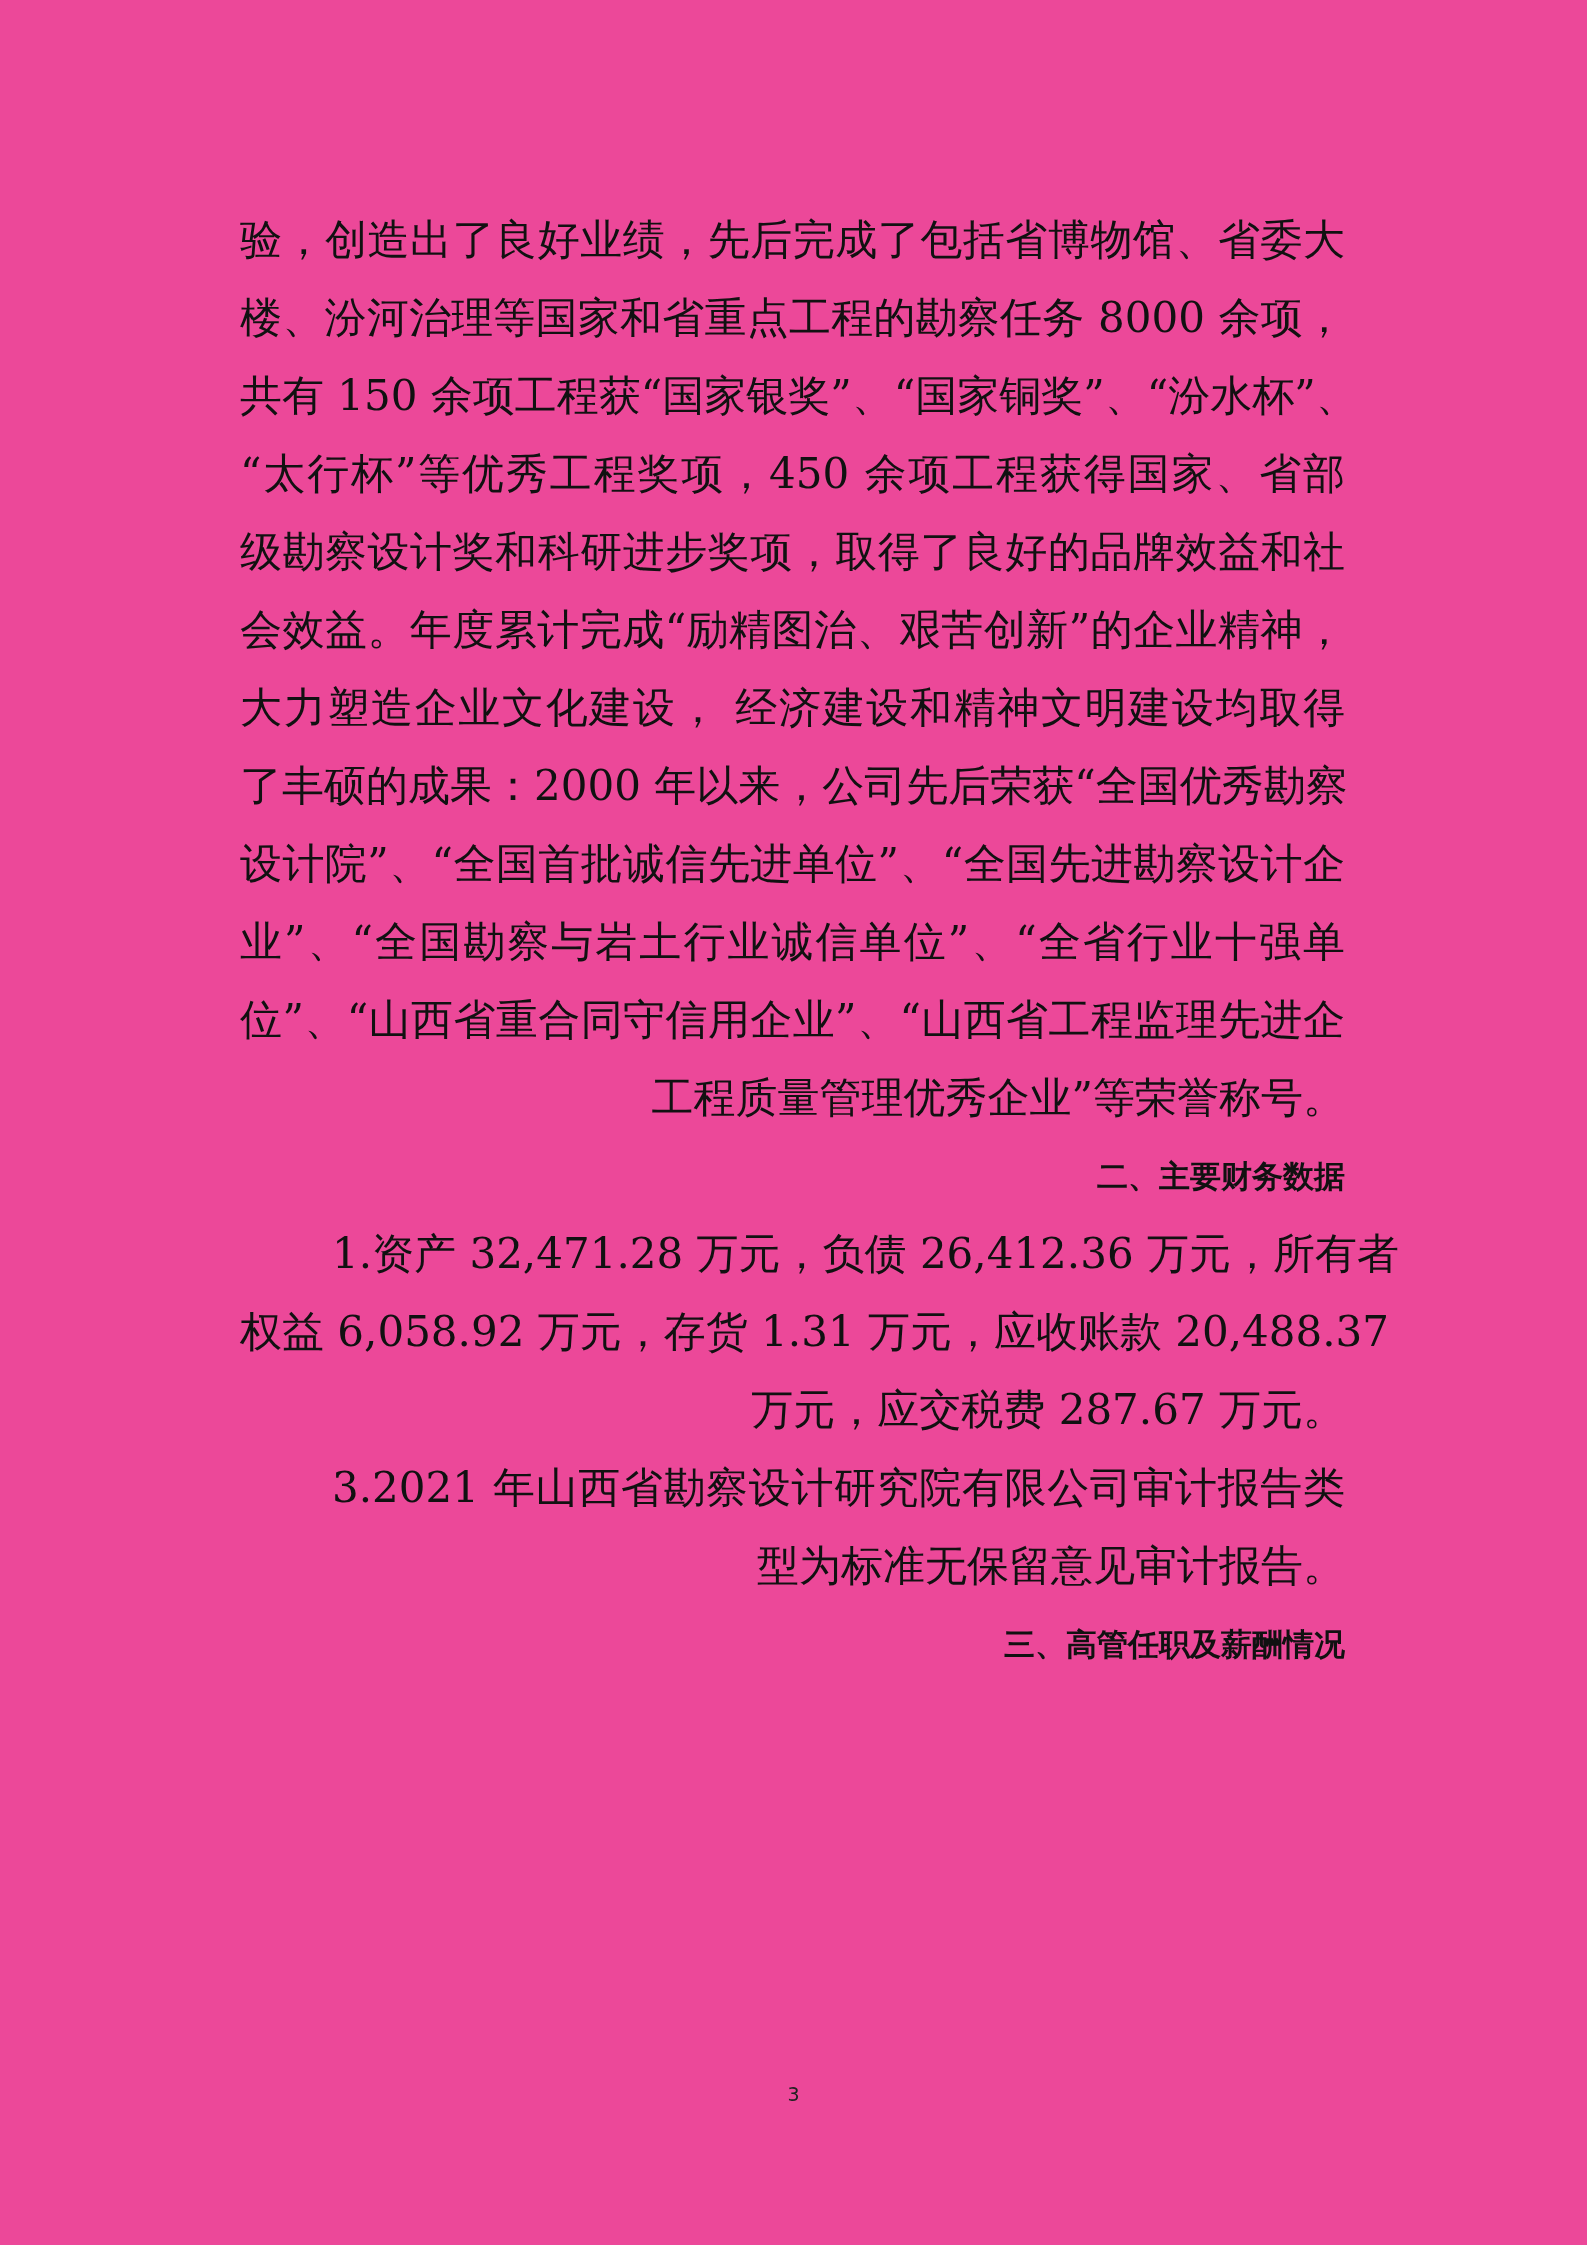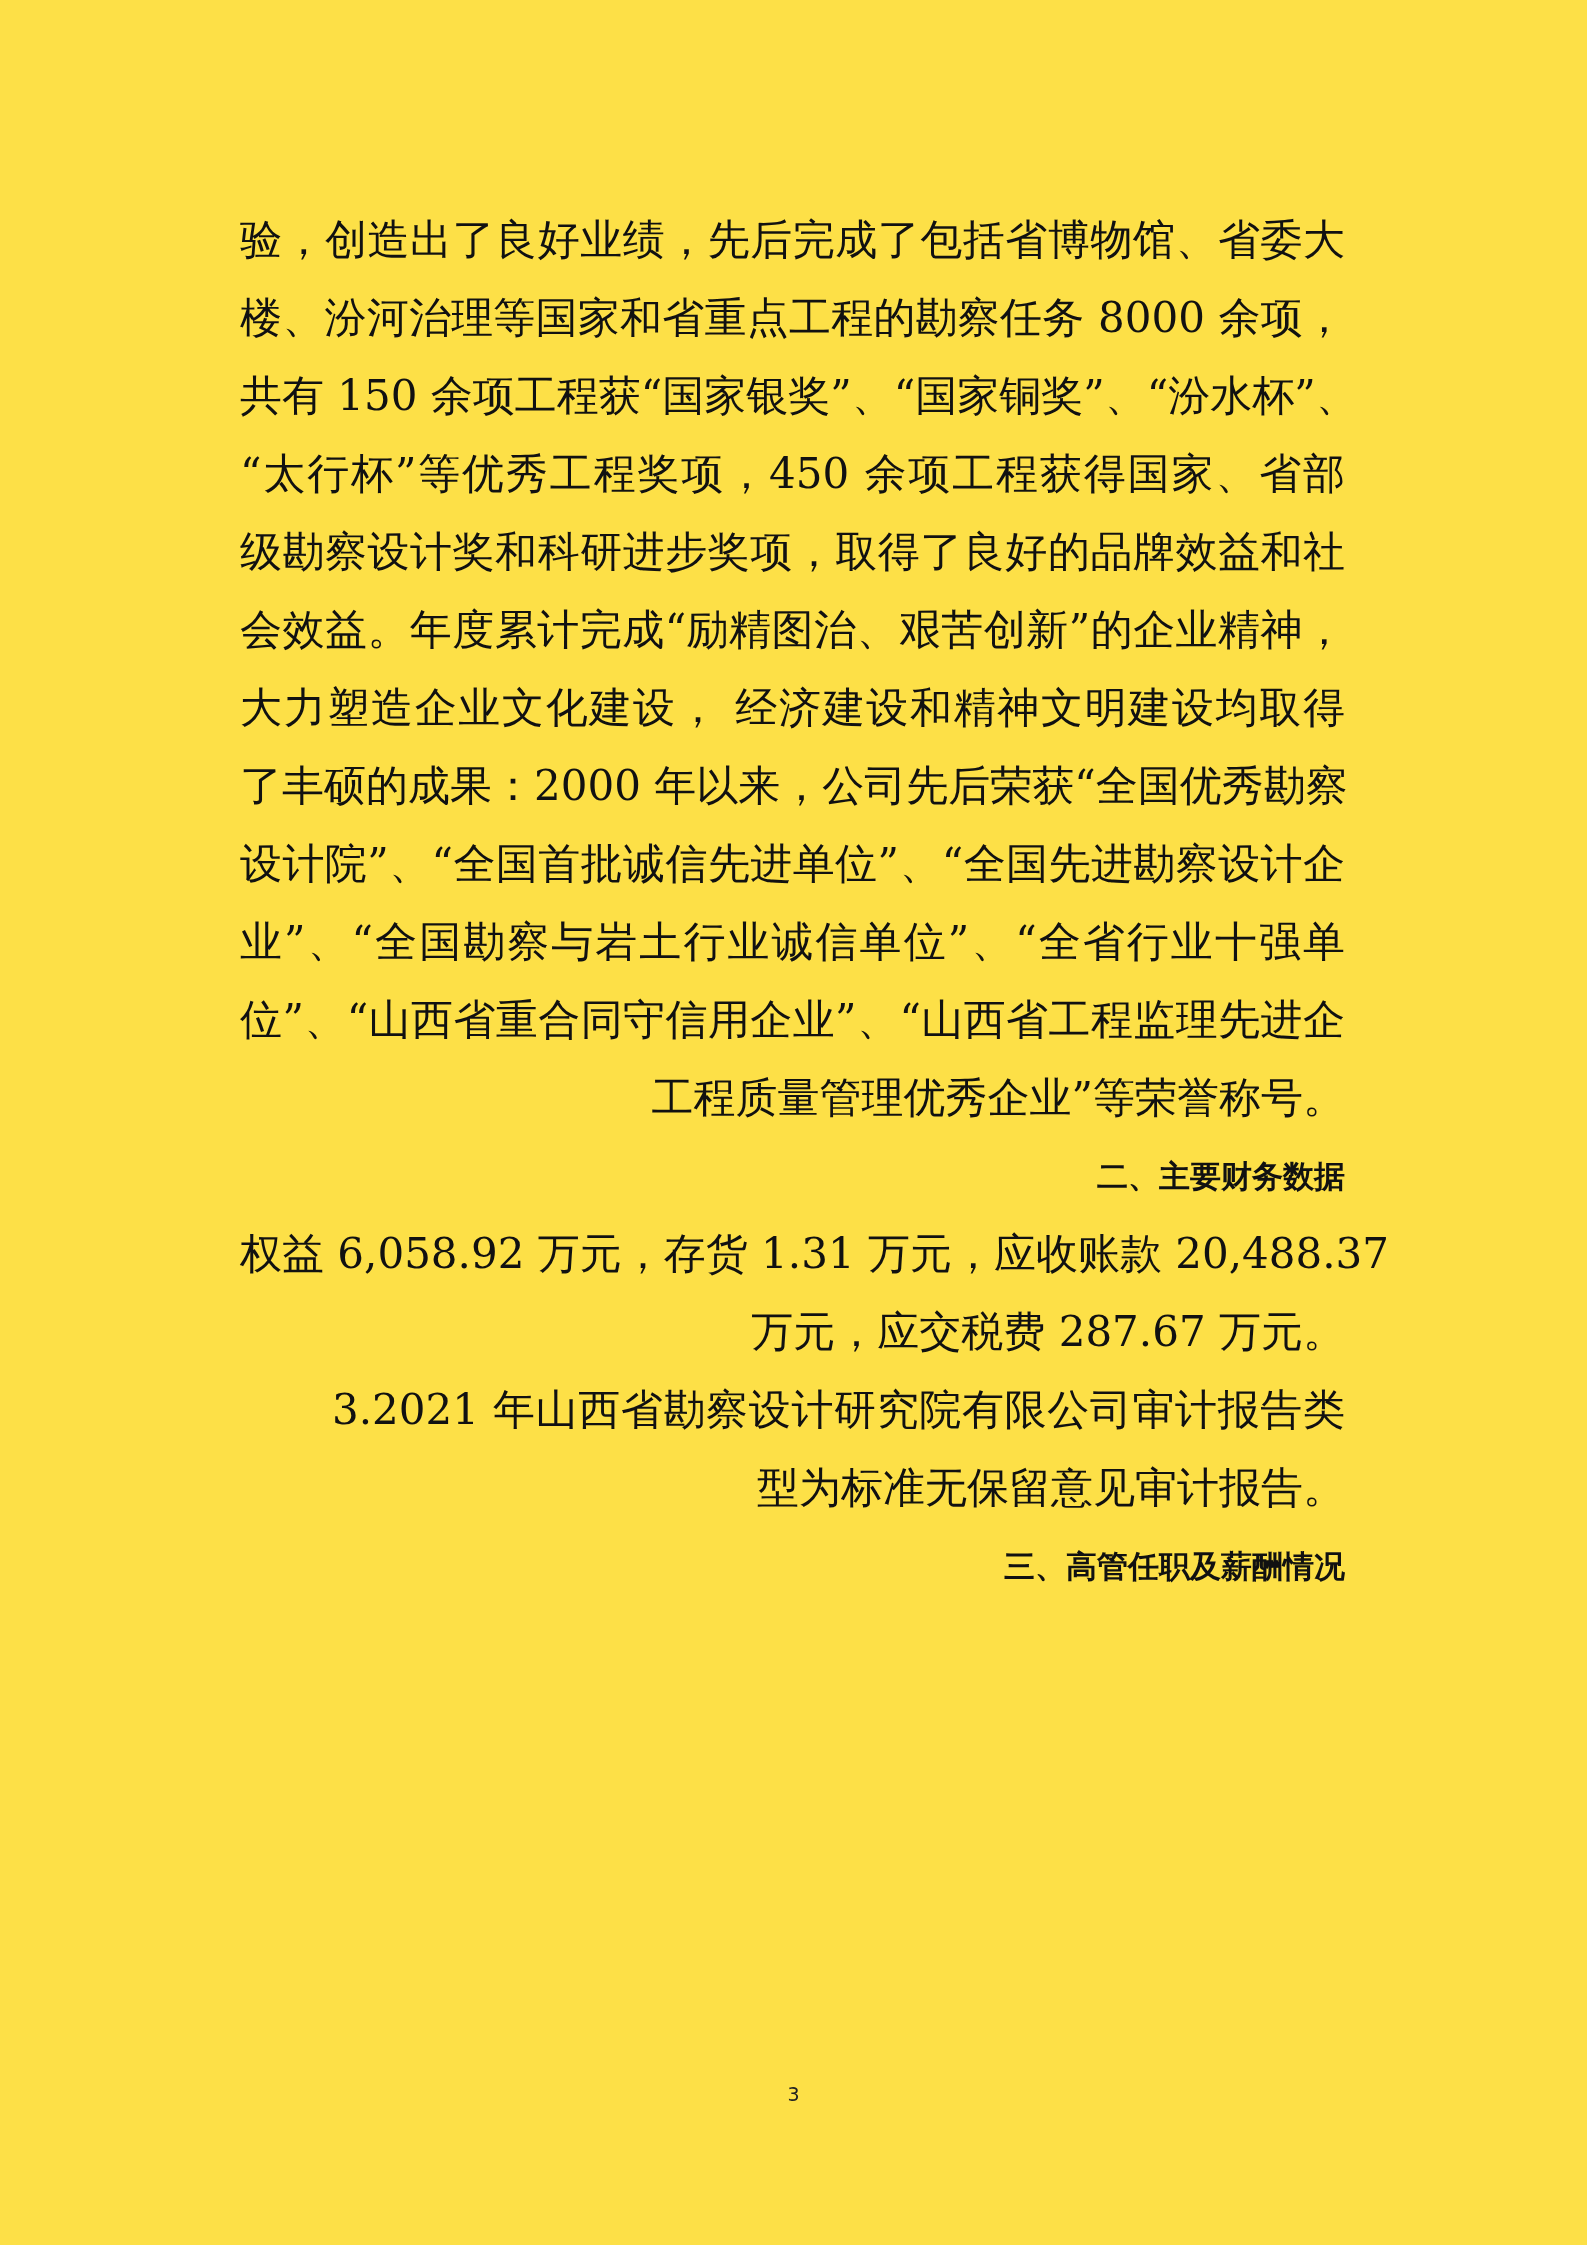--- a/index.html
+++ b/index.html
@@ -14,21 +14,21 @@
     overflow: hidden;
     color: #111111;
     font-family: "DejaVu Serif", "Liberation Serif", serif;
   }
   .page {
     position: absolute;
     left: 0;
     top: 0;
     width: 1587px;
     height: 2245px;
-    background: #fde047;
+    background: #ec4899;
   }
   .text-block {
     position: absolute;
     left: 240px;
     top: 201px;
     width: 1105px;
   }
   .line {
     height: 78px;
     line-height: 78px;
@@ -81,20 +81,21 @@
       <div class="line justify">了丰硕的成果：2000 年以来，公司先后荣获“全国优秀勘察</div>
       <div class="line justify">设计院”、“全国首批诚信先进单位”、“全国先进勘察设计企</div>
       <div class="line justify">业”、“全国勘察与岩土行业诚信单位”、“全省行业十强单</div>
       <div class="line justify">位”、“山西省重合同守信用企业”、“山西省工程监理先进企</div>
       <div class="line left">工程质量管理优秀企业”等荣誉称号。</div>
     </div>
 
     <div class="line left indent heading">二、主要财务数据</div>
 
     <div>
+      <div class="line justify indent">1.资产 32,471.28 万元，负债 26,412.36 万元，所有者</div>
       <div class="line justify">权益 6,058.92 万元，存货 1.31 万元，应收账款 20,488.37</div>
       <div class="line left">万元，应交税费 287.67 万元。</div>
     </div>
 
 
     <div>
       <div class="line justify indent">3.2021 年山西省勘察设计研究院有限公司审计报告类</div>
       <div class="line left">型为标准无保留意见审计报告。</div>
     </div>
 

